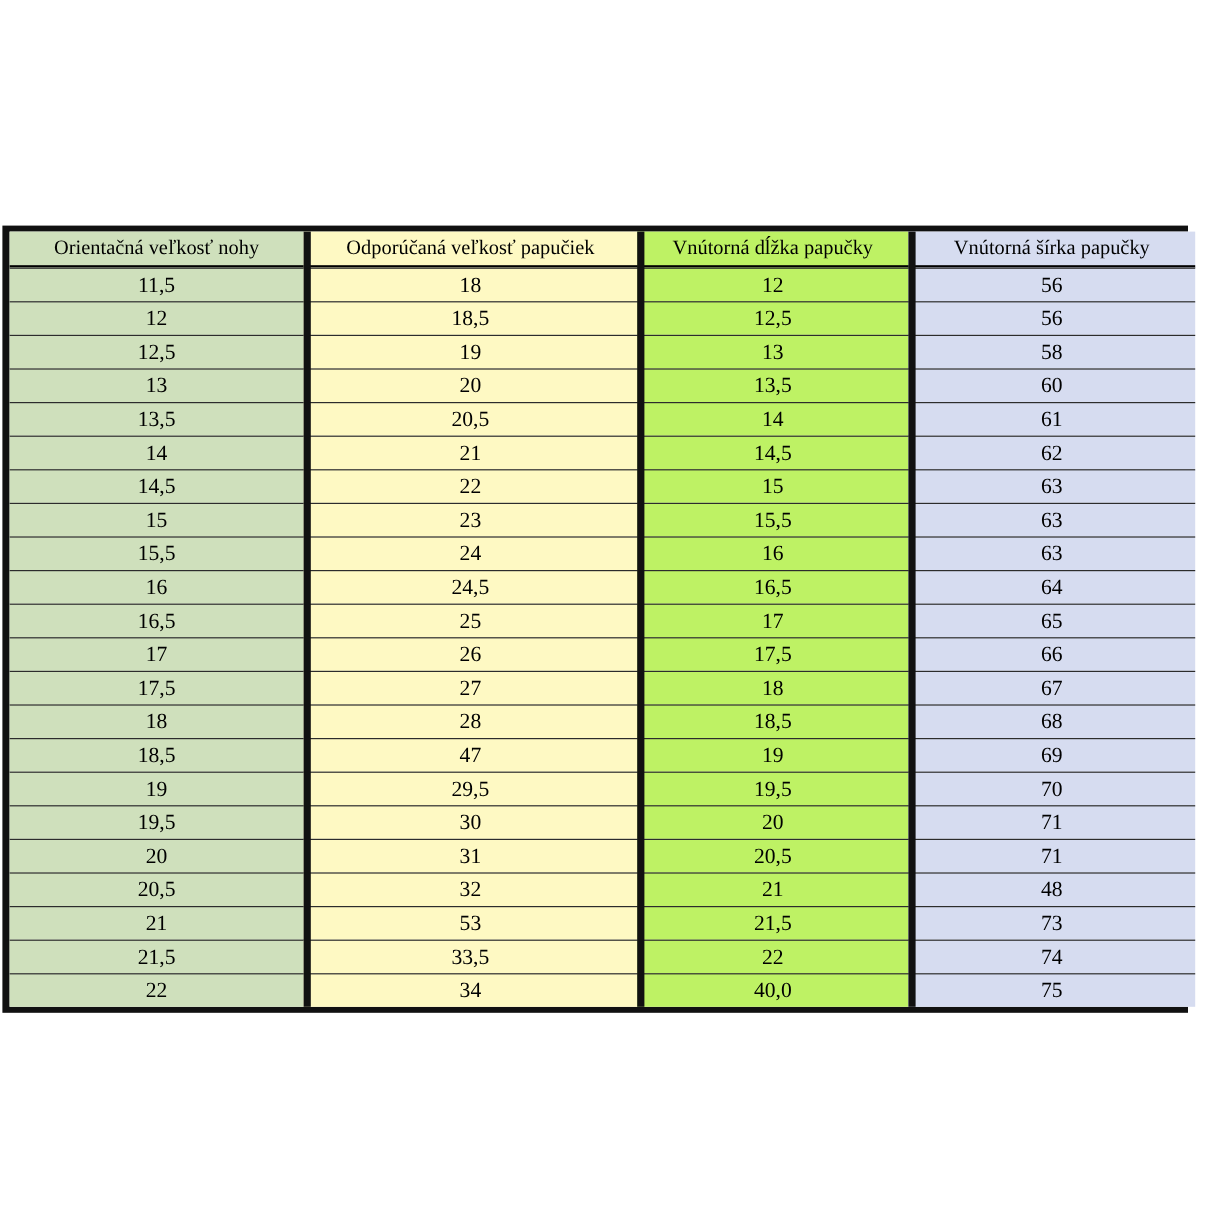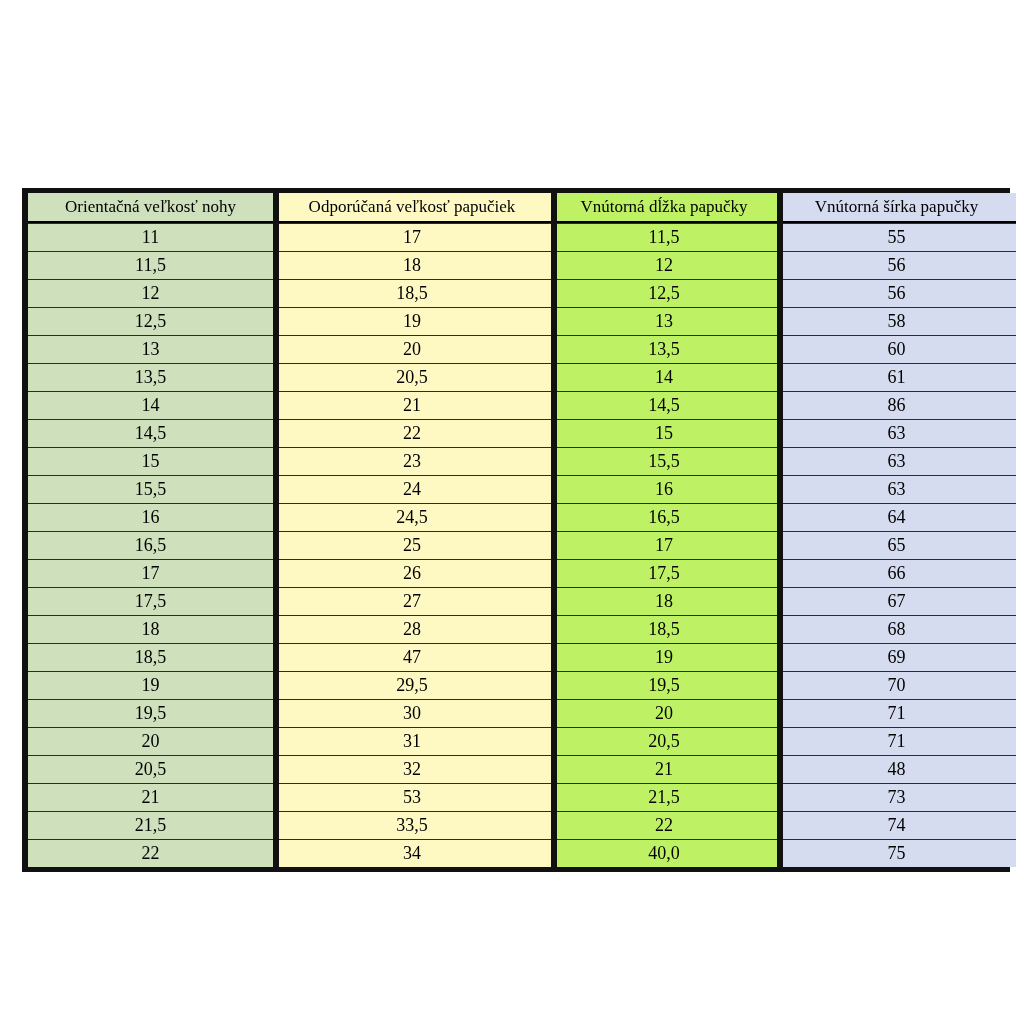--- a/index.html
+++ b/index.html
@@ -9,21 +9,21 @@
   body {
     width: 1024px;
     height: 1024px;
     background: #ffffff;
     font-family: "Liberation Serif", "DejaVu Serif", serif;
     overflow: hidden;
   }
 
   #size-table-wrapper {
     position: absolute;
-    left: 22px;
+    left: 2px;
     top: 188px;
     width: 988px;
   }
 
   table.size-table {
     border-collapse: separate;
     border-spacing: 0;
     width: 988px;
     table-layout: fixed;
     background: #ffffff;
@@ -103,26 +103,20 @@
         <thead>
           <tr>
             <th class="col-foot">Orientačná veľkosť nohy</th>
             <th class="col-slip">Odporúčaná veľkosť papučiek</th>
             <th class="col-len">Vnútorná dĺžka papučky</th>
             <th class="col-wid">Vnútorná šírka papučky</th>
           </tr>
         </thead>
         <tbody id="table-body">
             <tr>
-              <td class="col-foot">11</td>
-              <td class="col-slip">17</td>
-              <td class="col-len">11,5</td>
-              <td class="col-wid">55</td>
-            </tr>
-            <tr>
               <td class="col-foot">11,5</td>
               <td class="col-slip">18</td>
               <td class="col-len">12</td>
               <td class="col-wid">56</td>
             </tr>
             <tr>
               <td class="col-foot">12</td>
               <td class="col-slip">18,5</td>
               <td class="col-len">12,5</td>
               <td class="col-wid">56</td>
@@ -142,21 +136,21 @@
             <tr>
               <td class="col-foot">13,5</td>
               <td class="col-slip">20,5</td>
               <td class="col-len">14</td>
               <td class="col-wid">61</td>
             </tr>
             <tr>
               <td class="col-foot">14</td>
               <td class="col-slip">21</td>
               <td class="col-len">14,5</td>
-              <td class="col-wid">86</td>
+              <td class="col-wid">62</td>
             </tr>
             <tr>
               <td class="col-foot">14,5</td>
               <td class="col-slip">22</td>
               <td class="col-len">15</td>
               <td class="col-wid">63</td>
             </tr>
             <tr>
               <td class="col-foot">15</td>
               <td class="col-slip">23</td>

